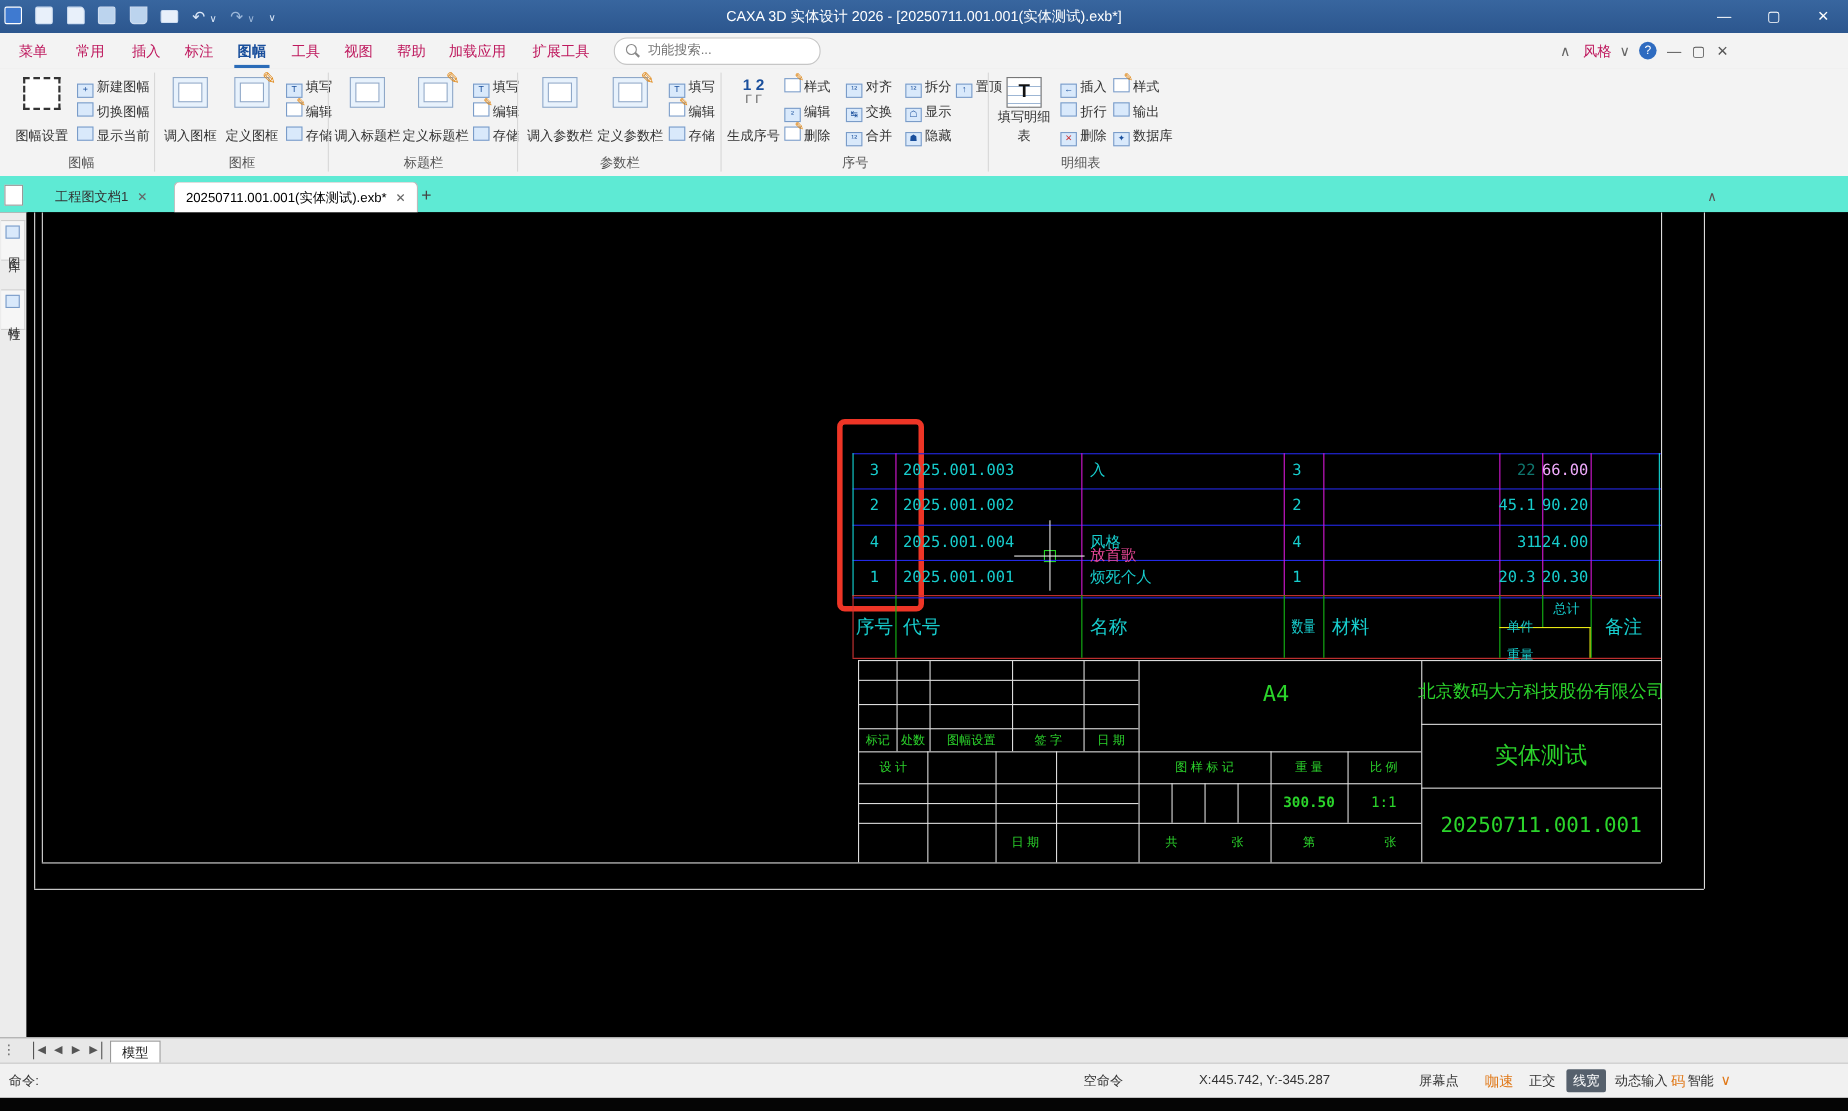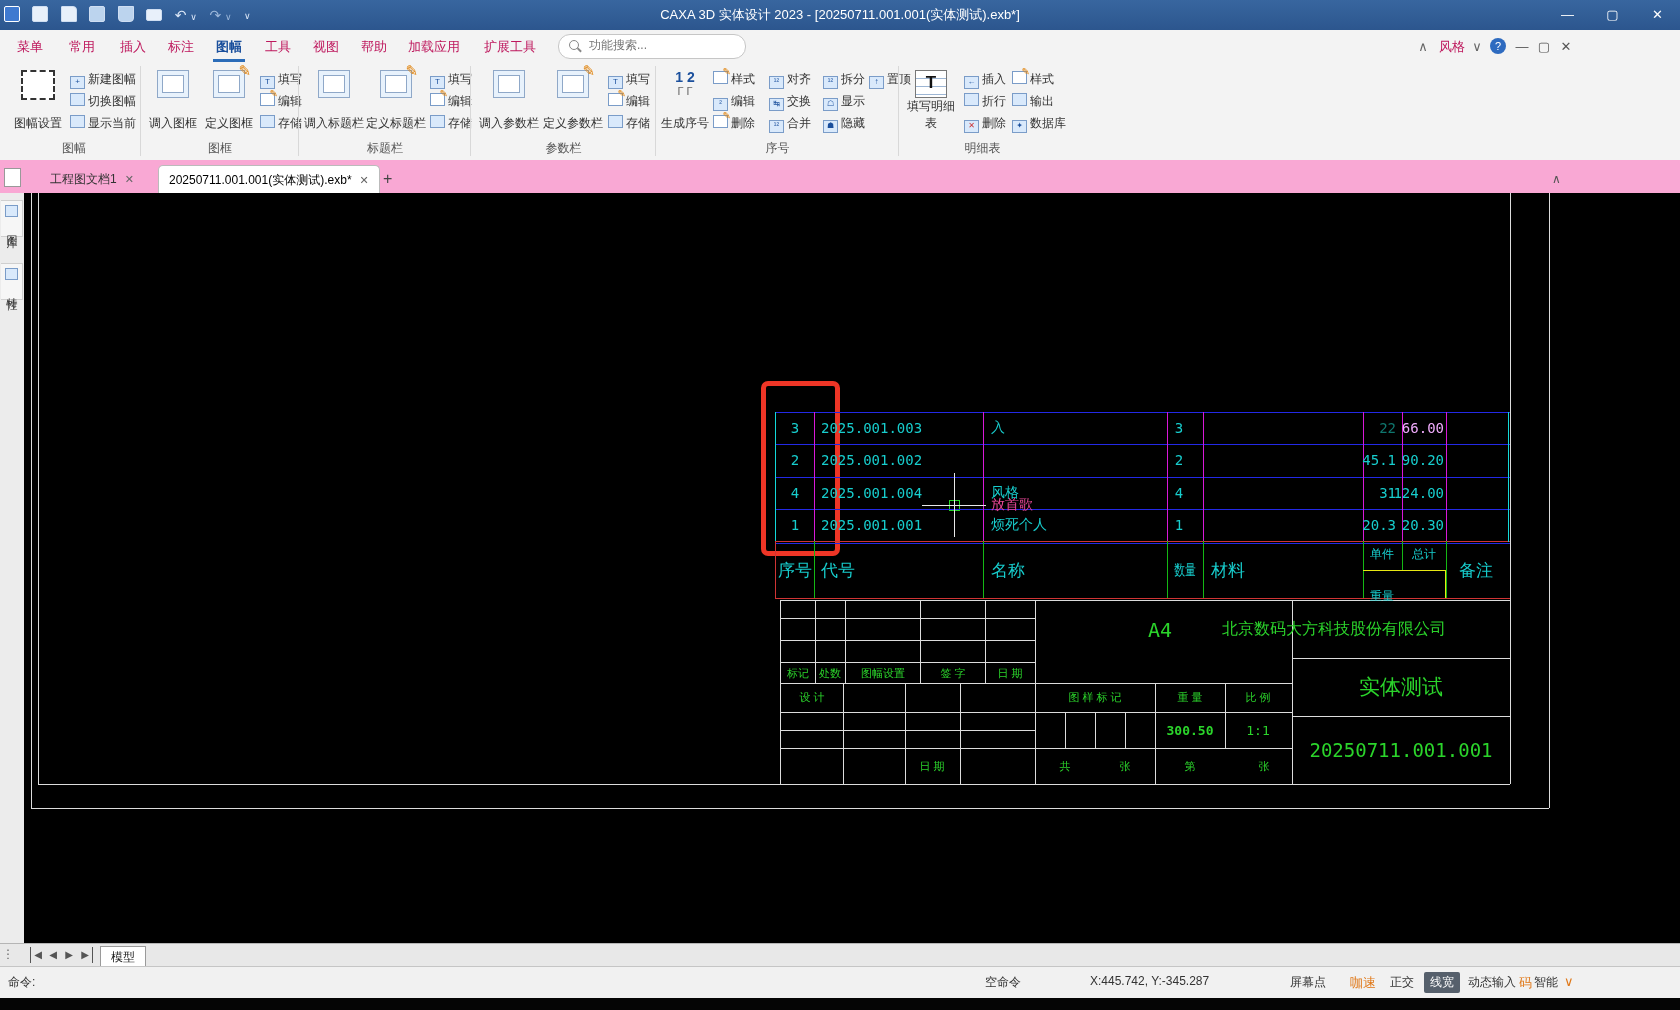--- a/index.html
+++ b/index.html
@@ -31,21 +31,21 @@
   .bi.pen::after{content:"✎";position:absolute;right:-7px;top:-9px;font-size:15px;color:#e0820a}
   .bi.fs{border:2px dashed #333;background:#fff}
   .bi.sn{border:none;background:none;color:#1a4f9c;font-weight:bold;font-size:14px;line-height:14px}
   .bi.sn::after{content:"Γ Γ";color:#666;font-weight:normal;font-size:11px;display:block}
   .bi.bomt{background:repeating-linear-gradient(#fff 0 7px,#9db6d4 7px 8px),repeating-linear-gradient(90deg,transparent 0 9px,#9db6d4 9px 10px);border:1px solid #777;color:#111;font-weight:bold;font-size:17px;line-height:24px}
   .sb{height:18px;line-height:18px;font-size:12px;color:#333;white-space:nowrap}
   .si{display:inline-block;width:13px;height:11px;border:1px solid #7a9cc8;background:#d9e9fb;vertical-align:-1px;margin-right:3px;position:relative;font-size:8px;line-height:10px;text-align:center;color:#1a4f9c}
   .si.pen{background:#fff}
   .si.pen::after{content:"✎";position:absolute;right:-4px;top:-5px;font-size:10px;color:#e0820a}
   
-  #tabbar{left:0;top:160px;width:1680px;height:33px;background:#f9a8d4}
+  #tabbar{left:0;top:160px;width:1680px;height:33px;background:#5eead4}
   .dtab{top:5px;height:28px;line-height:28px;font-size:12px;color:#333;white-space:nowrap}
   .dtab.active{background:#fff;border-radius:5px 5px 0 0;border:1px solid #bbb;border-bottom:none;color:#000}
   .tclose{color:#666;font-size:11px;margin-left:8px}
   
   #leftstrip{left:0;top:193px;width:24px;height:750px;background:#ececec;border-right:1px solid #c9c9c9}
   .vtab{left:1px;width:21px;text-align:center;color:#333;font-size:11px;background:#f6f6f6;border:1px solid #cfcfcf;border-left:none;padding:4px 0}
   .vtab .vt{writing-mode:vertical-rl;letter-spacing:2px}
   .vtab .ticon{display:block;width:11px;height:10px;margin:0 auto 3px;border:1px solid #7a9cc8;background:#d9e9fb}
   
   #canvas{left:24px;top:193px;width:1656px;height:750px;background:#000;overflow:hidden}
@@ -71,21 +71,21 @@
 <div class="abs" id="titlebar">
   <span class="qa"><span class="qaicon" style="background:#3f7ad0;border-color:#fff"></span></span>
   <span class="qa"><span class="qaicon"></span></span>
   <span class="qa"><span class="qaicon" style="border-radius:1px 4px 1px 1px"></span></span>
   <span class="qa"><span class="qaicon" style="background:#bcd4ee"></span></span>
   <span class="qa"><span class="qaicon" style="background:#bcd4ee;border-radius:0 0 4px 4px"></span></span>
   <span class="qa"><span class="qaicon" style="height:10px;margin-top:2px"></span></span>
   <span class="qa"><span>↶</span> <span style="font-size:9px">∨</span></span>
   <span class="qa" style="color:#9db8da"><span>↷</span> <span style="font-size:9px">∨</span></span>
   <span class="qa" style="font-size:9px">∨</span>
-  <div class="abs" id="win-title">CAXA 3D 实体设计 2023 - [20250711.001.001(实体测试).exb*]</div>
+  <div class="abs" id="win-title">CAXA 3D 实体设计 2026 - [20250711.001.001(实体测试).exb*]</div>
   <div class="abs winbtn" style="left:1545px">—</div>
   <div class="abs winbtn" style="left:1590px">▢</div>
   <div class="abs winbtn" style="left:1635px">✕</div>
 </div>
 
 <div class="abs" id="menurow">
   <div class="abs mtab" style="left:10px;width:40px">菜单</div>
   <div class="abs mtab" style="left:62px;width:40px">常用</div>
   <div class="abs mtab" style="left:113px;width:40px">插入</div>
   <div class="abs mtab" style="left:161px;width:40px">标注</div>
@@ -283,42 +283,42 @@
     <div class="vl" style="left: 1131px; top: 490px; width: 1px; height: 101px; background: rgb(220, 220, 220);"></div>
     <div class="vl" style="left: 1201px; top: 490px; width: 1px; height: 65px; background: rgb(220, 220, 220);"></div>
     <div class="vl" style="left: 1268px; top: 407px; width: 1px; height: 184px; background: rgb(220, 220, 220);"></div>
     <div class="hl" style="left: 898px; top: 312px; width: 64px; height: 1px; background: rgb(232, 232, 232);"></div>
     <div class="vl" style="left: 930px; top: 280px; width: 1px; height: 64px; background: rgb(232, 232, 232);"></div>
     <span class="ct" style="left: 771px; top: 377px; font-size: 17px; color: rgb(23, 205, 205); transform: translate(-50%, -50%); transform-origin: center center;">序号</span>
     <span class="ct" style="left: 797px; top: 377px; font-size: 17px; color: rgb(23, 205, 205); transform: translateY(-50%); transform-origin: left center;">代号</span>
     <span class="ct" style="left: 967px; top: 377px; font-size: 17px; color: rgb(23, 205, 205); transform: translateY(-50%); transform-origin: left center;">名称</span>
     <span class="ct" style="left: 1161px; top: 377px; font-size: 15px; color: rgb(23, 205, 205); transform: translate(-50%, -50%) scaleX(0.72); transform-origin: center center;">数量</span>
     <span class="ct" style="left: 1187px; top: 377px; font-size: 17px; color: rgb(23, 205, 205); transform: translateY(-50%); transform-origin: left center;">材料</span>
-    <span class="ct" style="left: 1358px; top: 361px; font-size: 12px; color: rgb(23, 205, 205); transform: translate(-50%, -50%); transform-origin: center center;">单件</span>
+    <span class="ct" style="left: 1358px; top: 377px; font-size: 12px; color: rgb(23, 205, 205); transform: translate(-50%, -50%); transform-origin: center center;">单件</span>
     <span class="ct" style="left: 1400px; top: 361px; font-size: 12px; color: rgb(23, 205, 205); transform: translate(-50%, -50%); transform-origin: center center;">总计</span>
     <span class="ct" style="left: 1358px; top: 403px; font-size: 12px; color: rgb(23, 205, 205); transform: translate(-50%, -50%); transform-origin: center center;">重量</span>
     <span class="ct" style="left: 1452px; top: 377px; font-size: 17px; color: rgb(23, 205, 205); transform: translate(-50%, -50%); transform-origin: center center;">备注</span>
     <span class="ct" style="left: 774px; top: 480px; font-size: 11px; color: rgb(43, 212, 43); transform: translate(-50%, -50%); transform-origin: center center;">标记</span>
     <span class="ct" style="left: 806px; top: 480px; font-size: 11px; color: rgb(43, 212, 43); transform: translate(-50%, -50%); transform-origin: center center;">处数</span>
     <span class="ct" style="left: 859px; top: 480px; font-size: 11px; color: rgb(43, 212, 43); transform: translate(-50%, -50%); transform-origin: center center;">图幅设置</span>
     <span class="ct" style="left: 929px; top: 480px; font-size: 11px; color: rgb(43, 212, 43); transform: translate(-50%, -50%); transform-origin: center center;">签 字</span>
     <span class="ct" style="left: 986px; top: 480px; font-size: 11px; color: rgb(43, 212, 43); transform: translate(-50%, -50%); transform-origin: center center;">日 期</span>
     <span class="ct" style="left: 788px; top: 504px; font-size: 11px; color: rgb(43, 212, 43); transform: translate(-50%, -50%); transform-origin: center center;">设  计</span>
     <span class="ct" style="left: 908px; top: 573px; font-size: 11px; color: rgb(43, 212, 43); transform: translate(-50%, -50%); transform-origin: center center;">日  期</span>
     <span class="ct" style="left: 1071px; top: 504px; font-size: 11px; color: rgb(43, 212, 43); transform: translate(-50%, -50%); transform-origin: center center;">图 样 标 记</span>
     <span class="ct" style="left: 1166px; top: 504px; font-size: 11px; color: rgb(43, 212, 43); transform: translate(-50%, -50%); transform-origin: center center;">重  量</span>
     <span class="ct" style="left: 1234px; top: 504px; font-size: 11px; color: rgb(43, 212, 43); transform: translate(-50%, -50%); transform-origin: center center;">比  例</span>
     <span class="ct mono" style="left: 1166px; top: 537px; font-size: 13px; color: rgb(43, 212, 43); transform: translate(-50%, -50%); transform-origin: center center; font-weight: bold;">300.50</span>
     <span class="ct mono" style="left: 1234px; top: 537px; font-size: 13px; color: rgb(43, 212, 43); transform: translate(-50%, -50%); transform-origin: center center;">1:1</span>
     <span class="ct" style="left: 1041px; top: 573px; font-size: 11px; color: rgb(43, 212, 43); transform: translate(-50%, -50%); transform-origin: center center;">共</span>
     <span class="ct" style="left: 1101px; top: 573px; font-size: 11px; color: rgb(43, 212, 43); transform: translate(-50%, -50%); transform-origin: center center;">张</span>
     <span class="ct" style="left: 1166px; top: 573px; font-size: 11px; color: rgb(43, 212, 43); transform: translate(-50%, -50%); transform-origin: center center;">第</span>
     <span class="ct" style="left: 1240px; top: 573px; font-size: 11px; color: rgb(43, 212, 43); transform: translate(-50%, -50%); transform-origin: center center;">张</span>
     <span class="ct mono" style="left: 1136px; top: 437px; font-size: 20px; color: rgb(43, 212, 43); transform: translate(-50%, -50%); transform-origin: center center;">A4</span>
-    <span class="ct" style="left: 1310px; top: 436px; font-size: 16px; color: rgb(43, 212, 43); transform: translate(-50%, -50%); transform-origin: center center;">北京数码大方科技股份有限公司</span>
+    <span class="ct" style="left: 1377px; top: 436px; font-size: 16px; color: rgb(43, 212, 43); transform: translate(-50%, -50%); transform-origin: center center;">北京数码大方科技股份有限公司</span>
     <span class="ct" style="left: 1377px; top: 494px; font-size: 21px; color: rgb(43, 212, 43); transform: translate(-50%, -50%); transform-origin: center center;">实体测试</span>
     <span class="ct mono" style="left: 1377px; top: 557px; font-size: 19px; color: rgb(43, 212, 43); transform: translate(-50%, -50%); transform-origin: center center;">20250711.001.001</span>
     <span class="ct mono" style="left: 771px; top: 235px; font-size: 14px; color: rgb(23, 205, 205); transform: translate(-50%, -50%); transform-origin: center center;">3</span>
     <span class="ct mono" style="left: 797px; top: 235px; font-size: 14px; color: rgb(23, 205, 205); transform: translateY(-50%); transform-origin: left center;">2025.001.003</span>
     <span class="ct" style="left: 967px; top: 235px; font-size: 14px; color: rgb(23, 205, 205); transform: translateY(-50%); transform-origin: left center;">入</span>
     <span class="ct mono" style="left: 1155px; top: 235px; font-size: 14px; color: rgb(23, 205, 205); transform: translate(-50%, -50%); transform-origin: center center;">3</span>
     <span class="ct mono" style="left: 1372px; top: 235px; font-size: 14px; color: #0f766e; transform: translate(-100%, -50%); transform-origin: center center;">22</span>
     <span class="ct mono" style="left: 1420px; top: 235px; font-size: 14px; color: #f0abfc; transform: translate(-100%, -50%); transform-origin: center center;">66.00</span>
     <span class="ct mono" style="left: 771px; top: 267px; font-size: 14px; color: rgb(23, 205, 205); transform: translate(-50%, -50%); transform-origin: center center;">2</span>
     <span class="ct mono" style="left: 797px; top: 267px; font-size: 14px; color: rgb(23, 205, 205); transform: translateY(-50%); transform-origin: left center;">2025.001.002</span>

